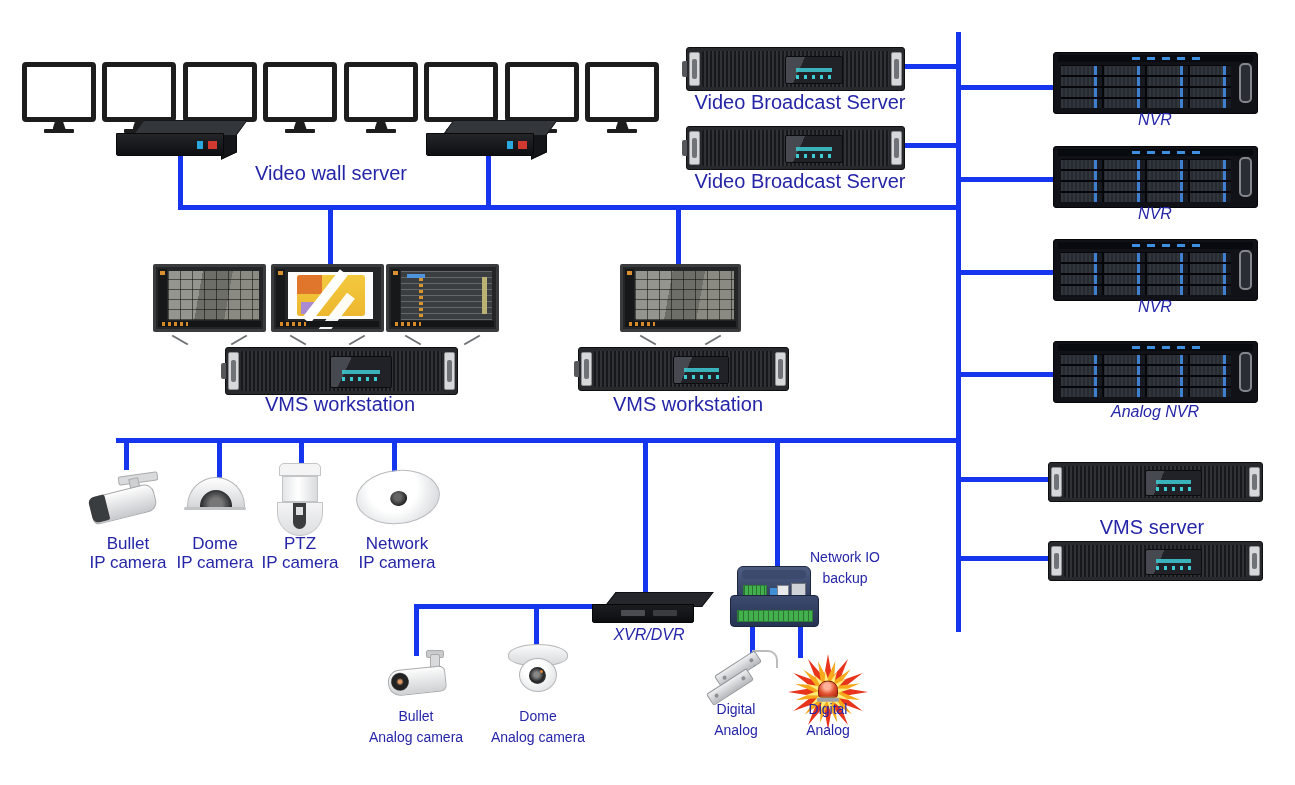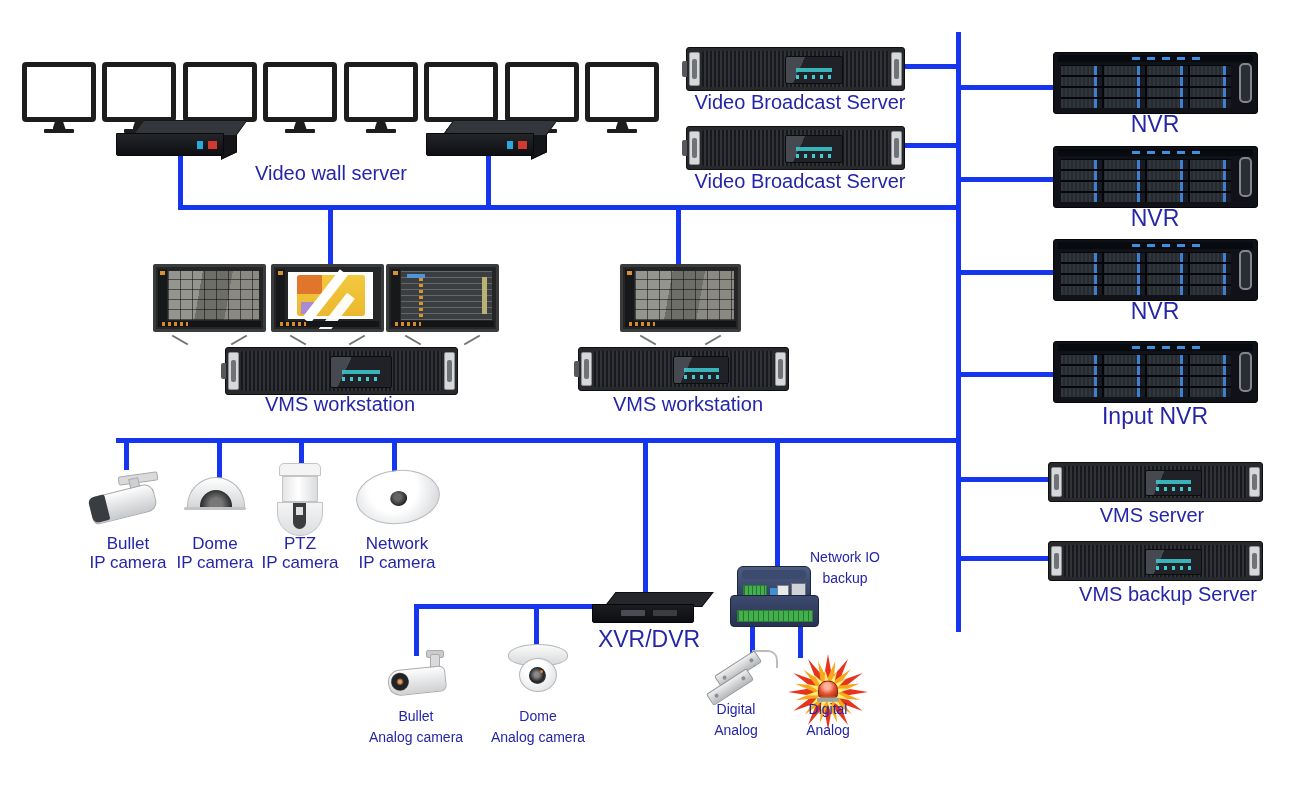--- a/index.html
+++ b/index.html
@@ -5,21 +5,21 @@
   :root { --line:#1535ef; --label:#2525a8; }
   html,body { margin:0; padding:0; background:#fff; }
   #canvas { position:relative; width:1295px; height:785px; background:#fff; overflow:hidden;
             font-family:"Liberation Sans", sans-serif; }
 
   .ln { position:absolute; background:var(--line); }
 
   .lbl { position:absolute; transform:translateX(-50%); color:var(--label);
          text-align:center; white-space:nowrap; }
   .lbl-lg  { font-size:20px; }
-  .lbl-nvr { font-size:23px; }
+  .lbl-nvr { font-size:16px;font-style:italic; }
   .lbl-md  { font-size:14px; line-height:21px; }
   .lbl-sm  { font-size:17px; line-height:19px; }
 
   
   .vwm { position:absolute; width:74px; }
   .vwm .scr { height:60px; background:#fff; border:5px solid #1d1d1d; border-radius:4px; box-sizing:border-box; }
   .vwm .neck { width:13px; height:7px; margin:0 auto; background:#1d1d1d;
                clip-path:polygon(18% 0,82% 0,100% 100%,0 100%); }
   .vwm .base { width:30px; height:4px; margin:0 auto; background:#1d1d1d; border-radius:1px; }
 
@@ -315,37 +315,36 @@
       <div class="bays"></div>
       <div class="rail"></div>
   </div>
   <div class="lbl lbl-nvr" style="left:1155px;top:298px">NVR</div>
 
   <div class="nvr" style="left:1053px;top:341px">
     <div class="topbar"></div>
       <div class="bays"></div>
       <div class="rail"></div>
   </div>
-  <div class="lbl lbl-nvr" style="left:1155px;top:403px">Input NVR</div>
+  <div class="lbl lbl-nvr" style="left:1155px;top:403px">Analog NVR</div>
 
   <div class="srv2u" style="left:1048px;top:462px;width:213px;height:38px">
     <div class="mesh"></div>
       <div class="panel"></div>
     <div class="hdl l"></div>
       <div class="hdl r"></div>
   </div>
-  <div class="lbl lbl-lg" style="left:1152px;top:504px">VMS server</div>
+  <div class="lbl lbl-lg" style="left:1152px;top:516px">VMS server</div>
 
   <div class="srv2u" style="left:1048px;top:541px;width:213px;height:38px">
     <div class="mesh"></div>
       <div class="panel"></div>
     <div class="hdl l"></div>
       <div class="hdl r"></div>
   </div>
-  <div class="lbl lbl-lg" style="left:1168px;top:583px">VMS backup Server</div>
 
   <div class="wsm" style="left:153px;top:264px;width:113px">
     <div class="frame">
       <div class="c-grid"></div>
       <div class="tb"></div>
         <div class="bb"></div>
     </div>
     <div class="foot fl"></div>
       <div class="foot fr"></div>
   </div>

